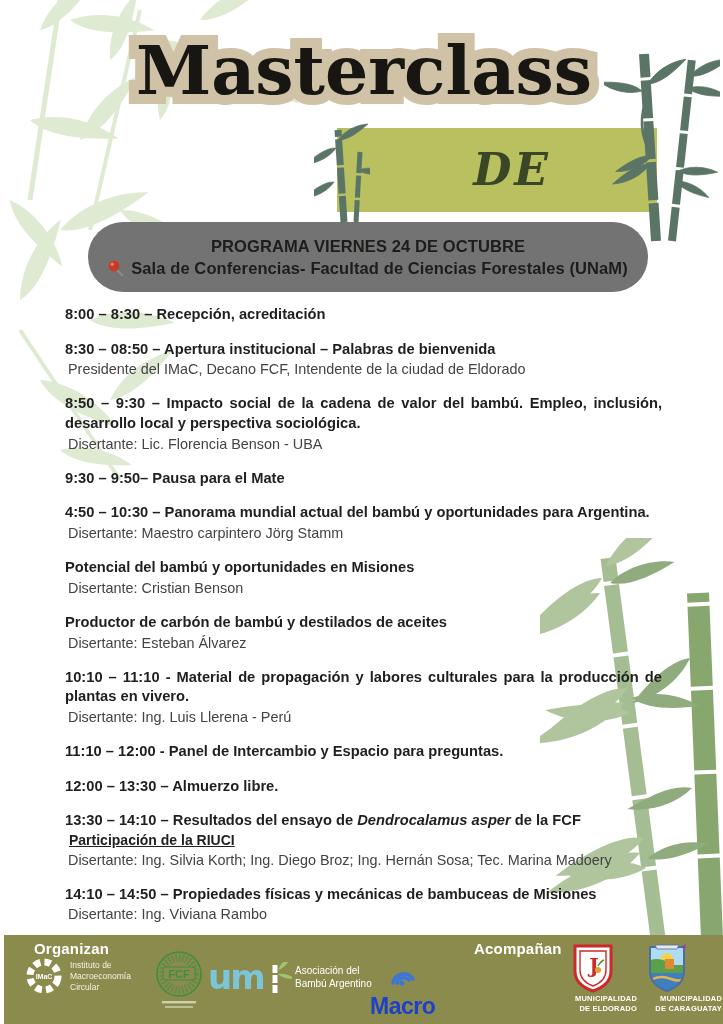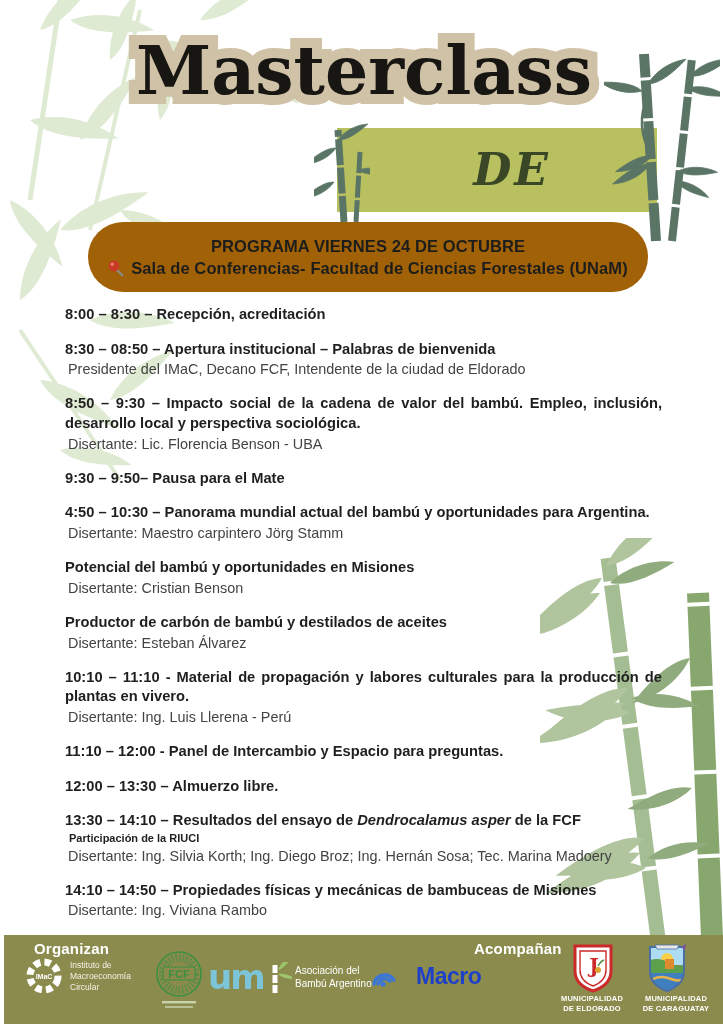--- a/index.html
+++ b/index.html
@@ -17,51 +17,51 @@
     font-family:"DejaVu Serif",serif;font-weight:700;font-size:68px;line-height:1.2;margin-left:24px;}
   .title-bg{-webkit-text-stroke:20px #cfc2a6;color:#cfc2a6;}
   .title-fg{color:#181613;}
   
   .debambu-box{position:absolute;left:337px;top:128px;width:320px;height:84px;background:#b9c05f;z-index:1;}
   .debambu-text{position:absolute;left:30px;top:0;width:290px;height:84px;line-height:84px;text-align:center;
     font-family:"DejaVu Serif",serif;font-style:italic;font-weight:600;font-size:44px;
     letter-spacing:3px;color:#3a4726;}
   
   .banner{position:absolute;left:88px;top:222px;width:560px;height:70px;border-radius:36px;
-    background:#a16207;z-index:1;display:flex;flex-direction:column;align-items:center;justify-content:center;gap:3px;}
+    background:#737373;z-index:1;display:flex;flex-direction:column;align-items:center;justify-content:center;gap:3px;}
   .banner .line{font-size:16.5px;font-weight:700;color:#1d1d1b;letter-spacing:.1px;display:flex;align-items:center;gap:6px;}
   .pin{width:17px;height:17px;flex:0 0 auto;}
   
   .program{position:absolute;left:65px;top:305px;width:597px;z-index:3;}
   .prog-item{margin-bottom:15px;}
   .item-title{font-size:14.7px;font-weight:700;color:#1f1f1f;line-height:1.34;
     text-align:justify;-moz-text-align-last:left;text-align-last:left;}
   .item-title .t2{font-style:italic;}
-  .item-subtitle{font-size:11px;font-weight:700;color:#1f1f1f;line-height:1.34;padding-left:4px;}
+  .item-subtitle{font-size:14px;font-weight:700;color:#1f1f1f;line-height:1.34;padding-left:4px;text-decoration:underline;}
   .item-speaker{font-size:14.4px;font-weight:400;color:#434343;line-height:1.32;padding-left:3px;margin-top:1px;}
   
   .footer{position:absolute;left:4px;top:935px;width:723px;height:89px;background:#8b8b4d;z-index:4;}
   .footer .label{position:absolute;top:5px;font-size:15px;font-weight:700;color:#ffffff;letter-spacing:.2px;}
   .label-organizan{left:30px;}
   .label-acompanan{left:470px;}
   .logo{position:absolute;}
   .imac-icon{left:20px;top:21px;}
   .imac-text{left:66px;top:25px;font-size:8.5px;line-height:1.3;color:#f2f2e6;}
   .fcf-logo{left:150px;top:13px;}
   .um-text{left:204px;top:22px;font-family:"DejaVu Sans",sans-serif;font-size:34px;font-weight:700;
     letter-spacing:-2px;color:#7cc5d8;}
   .bambu-icon{left:266px;top:27px;}
   .bambu-text{left:291px;top:30px;font-size:10px;line-height:1.25;color:#ffffff;}
-  .macro{left:366px;top:28px;display:flex;align-items:center;gap:18px;}
+  .macro{left:366px;top:28px;display:flex;align-items:center;gap:4px;flex-direction:column;}
   .macro-text{font-size:23px;font-weight:700;color:#1f41c8;letter-spacing:-.5px;}
   .shield{top:8px;}
   .shield-eldorado{left:567px;}
   .shield-caraguatay{left:641px;}
   .muni-caption{position:absolute;top:59px;font-size:7.5px;font-weight:700;color:#ffffff;
-    text-align:center;line-height:1.3;letter-spacing:.2px;}
+    text-align:right;line-height:1.3;letter-spacing:.2px;}
   .cap-eldorado{left:543px;width:90px;}
   .cap-caraguatay{left:626px;width:92px;}
 </style>
 </head>
 <body>
 
 <div class="page">
 
   <svg class="decor decor-pale" width="300" height="500" viewBox="0 0 300 500">
     <defs>

